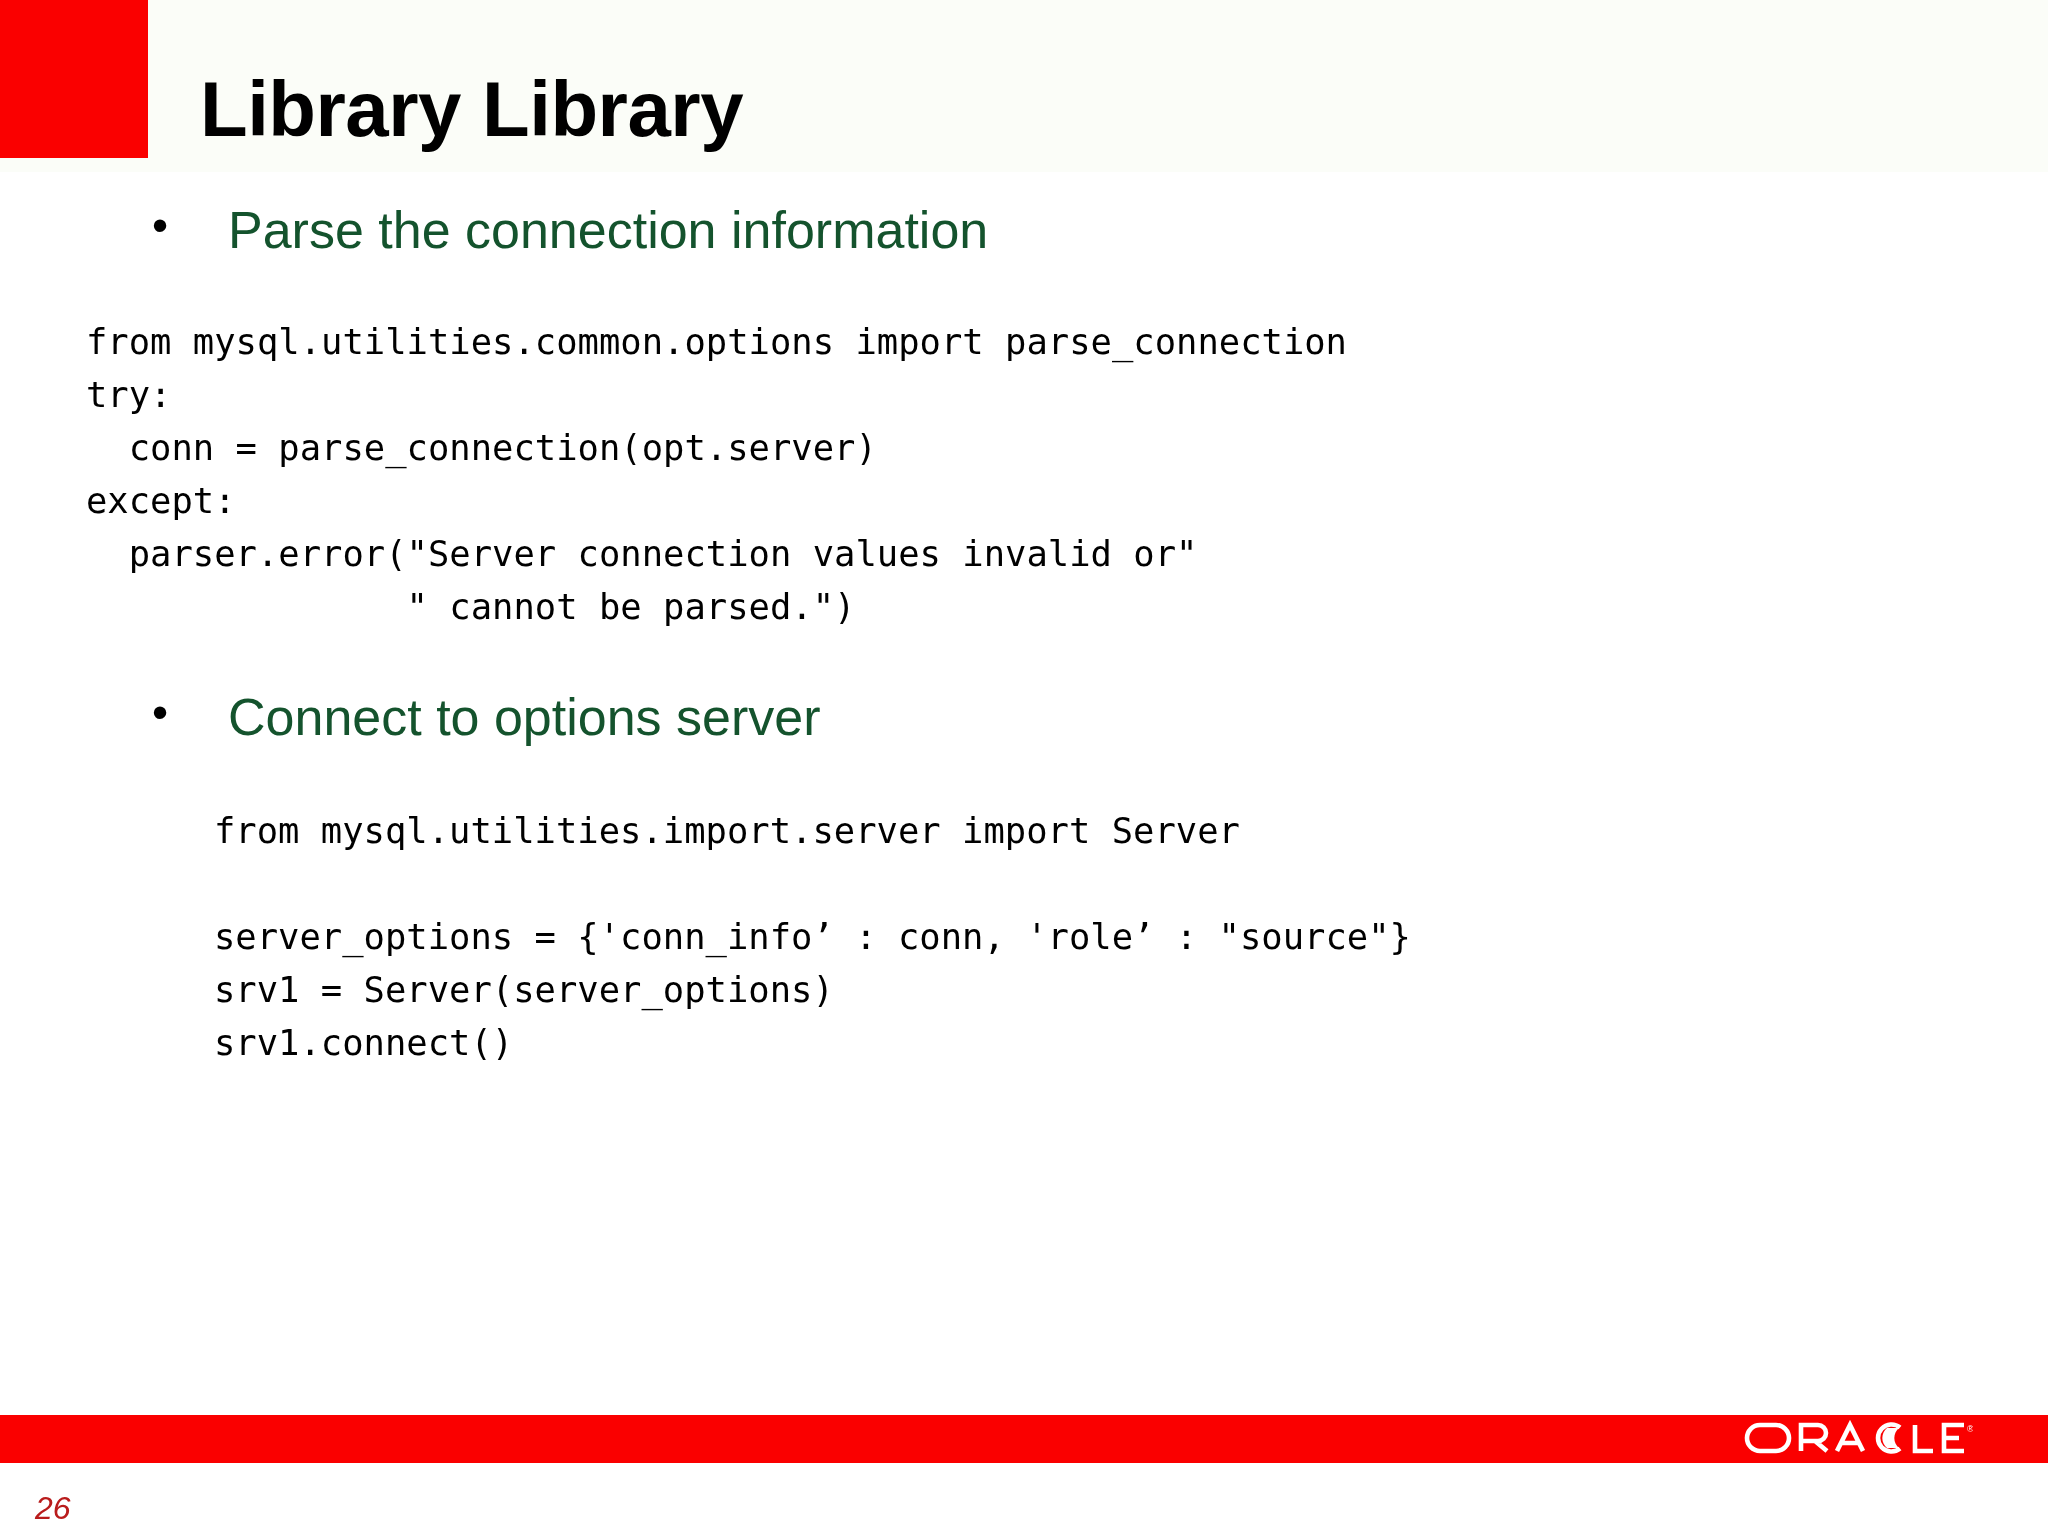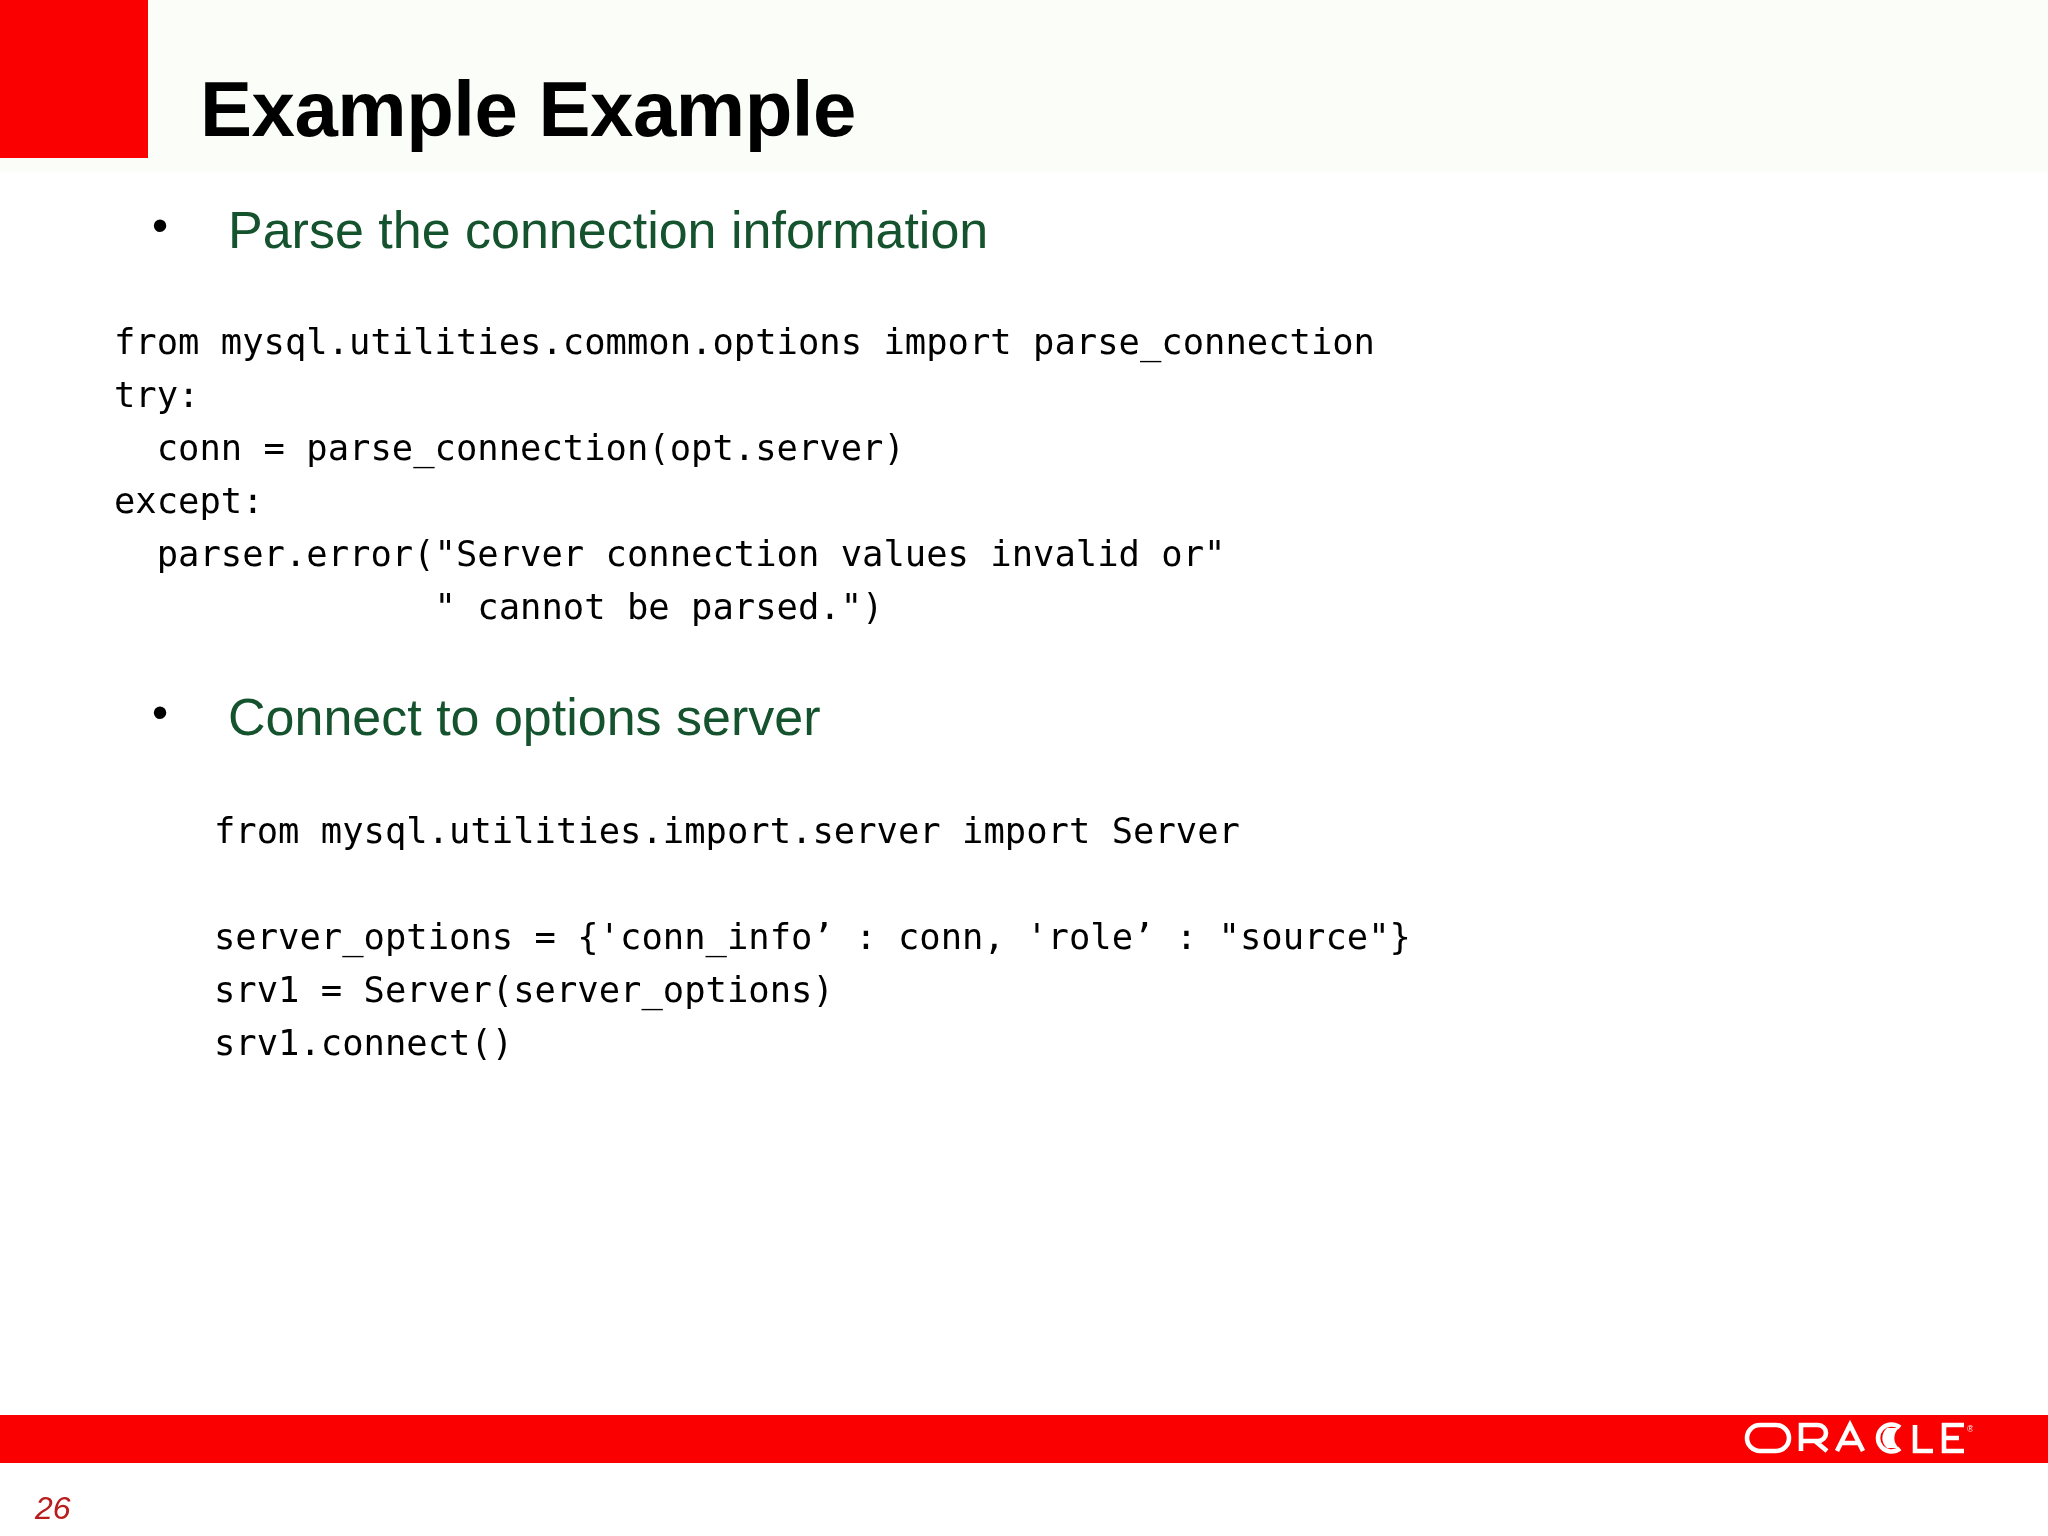--- a/index.html
+++ b/index.html
@@ -86,21 +86,21 @@
     padding: 0;
     font-family: "DejaVu Sans Mono", "Liberation Mono", monospace;
     font-size: 35.5px;
     line-height: 53px;
     color: #000000;
     white-space: pre;
     letter-spacing: 0px;
   }
 
   #b1-row   { margin-top: 16px; }
-  #code1    { margin-top: 56px; margin-left: 114px; }
+  #code1    { margin-top: 56px; margin-left: 86px; }
   #b2-row   { margin-top: 56px; }
   #code2    { margin-top: 58px; margin-left: 214px; }
 
   
   .footer-bar {
     position: absolute;
     left: 0;
     bottom: 73px;
     width: 2048px;
     height: 48px;
@@ -126,21 +126,21 @@
   }
 </style>
 </head>
 <body>
 
 <div class="slide">
 
   <div class="header-band"></div>
   <div class="accent-square"></div>
 
-  <div class="slide-title">Example Example</div>
+  <div class="slide-title">Library Library</div>
 
   <div class="content">
 
     <div class="bullet-row" id="b1-row">
       <span class="bullet-dot">•</span>
       <span class="bullet-text">Parse the connection information</span>
     </div>
 
     <pre class="code-block" id="code1">from mysql.utilities.common.options import parse_connection
 try:

